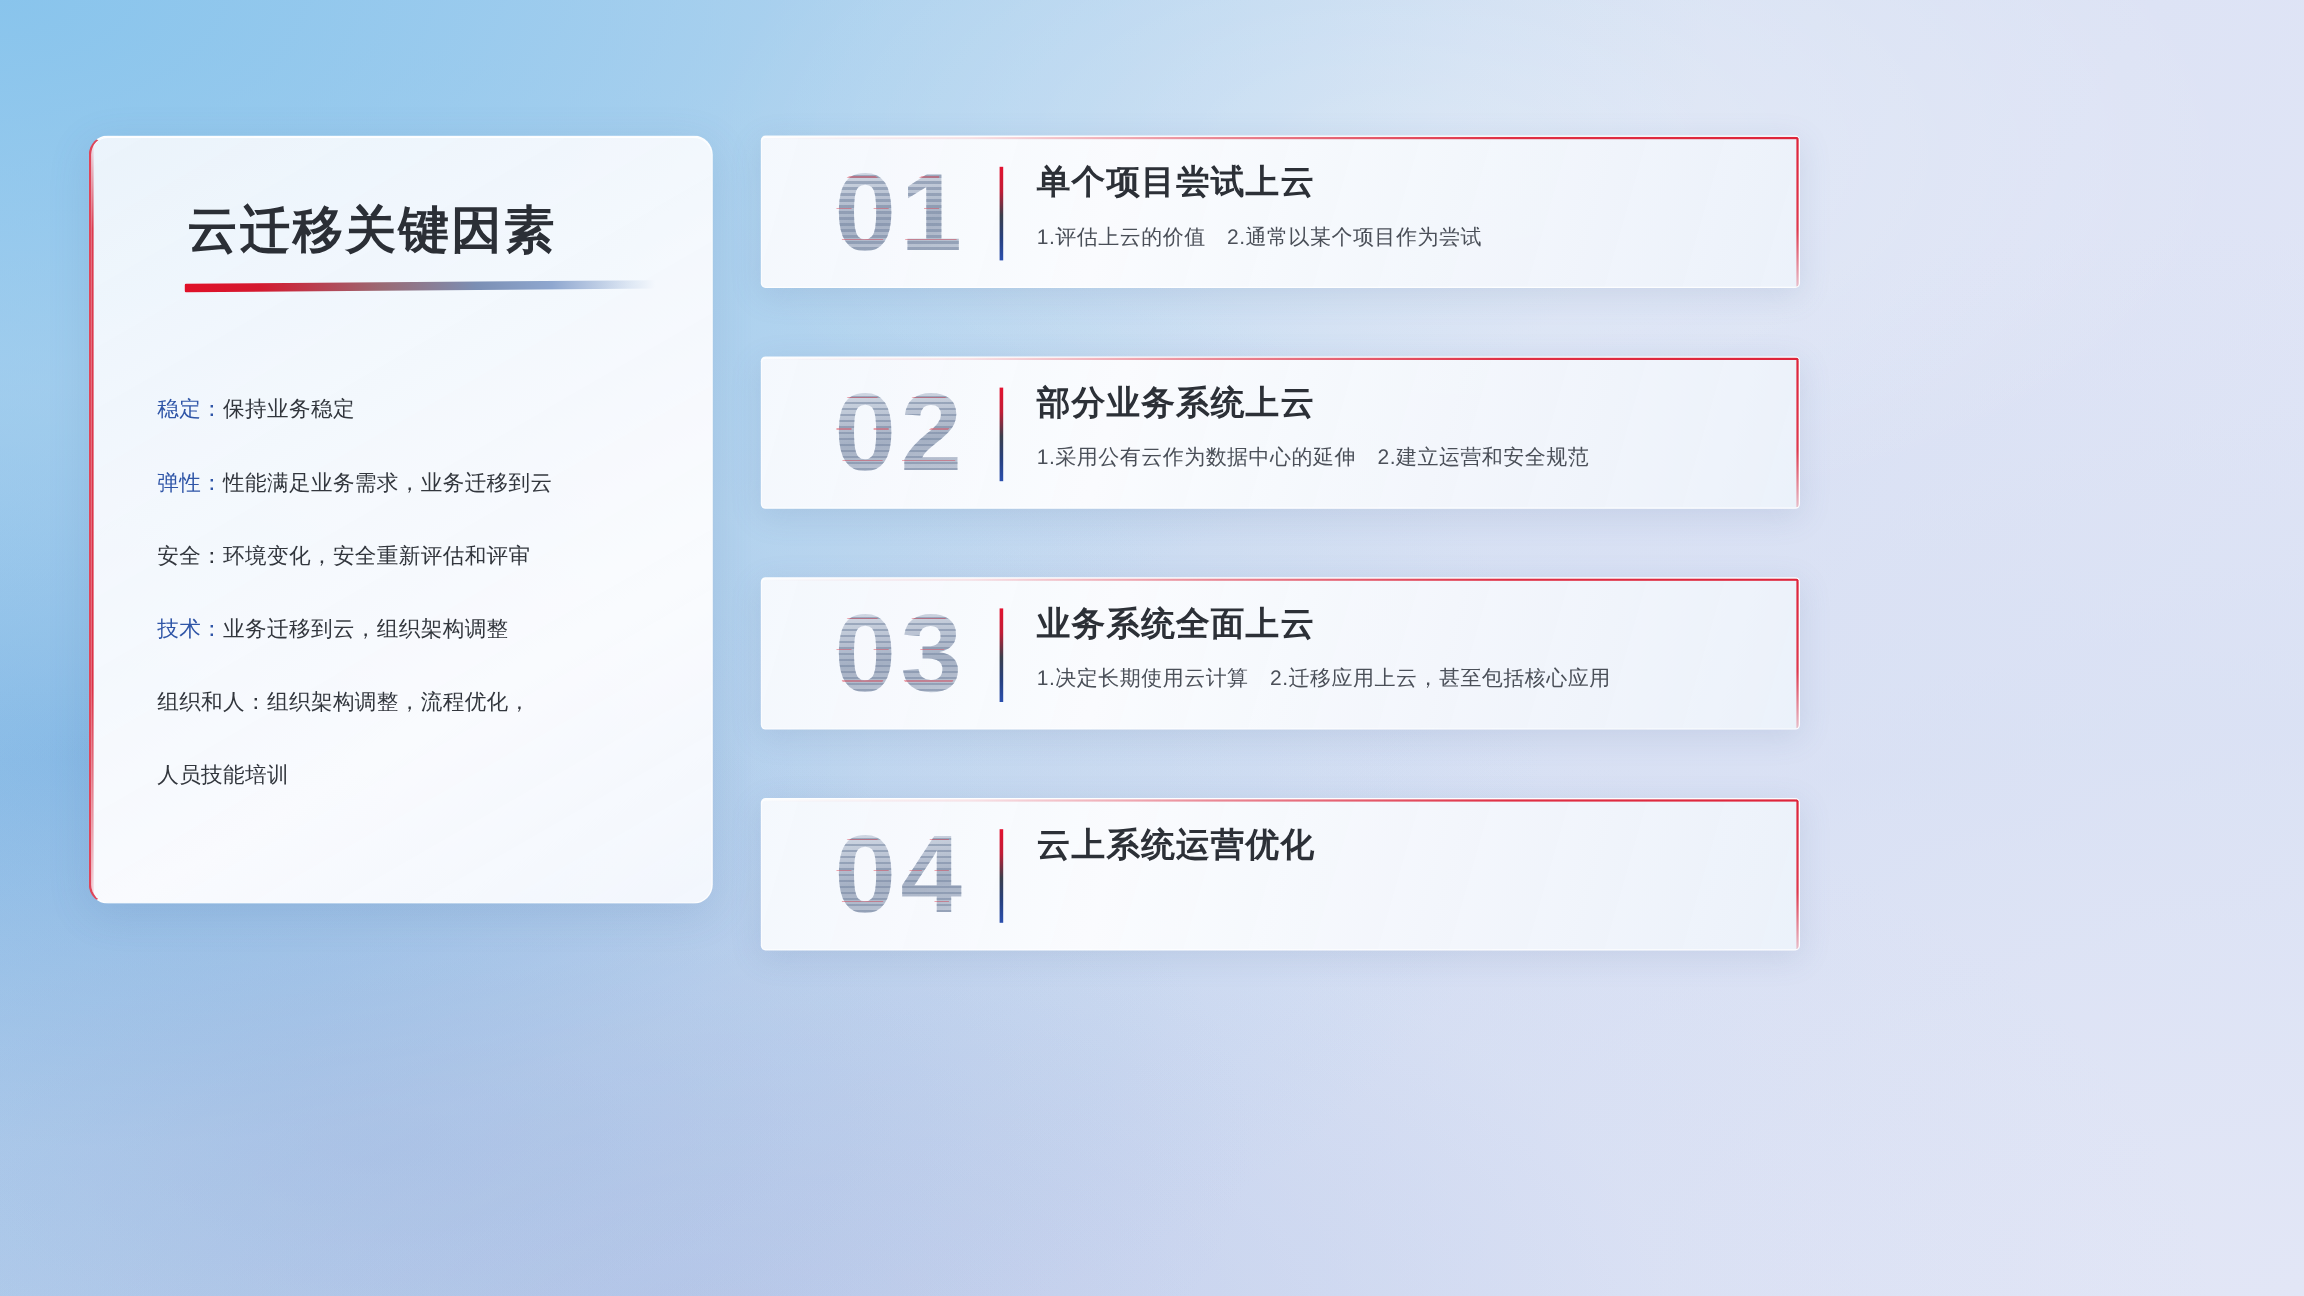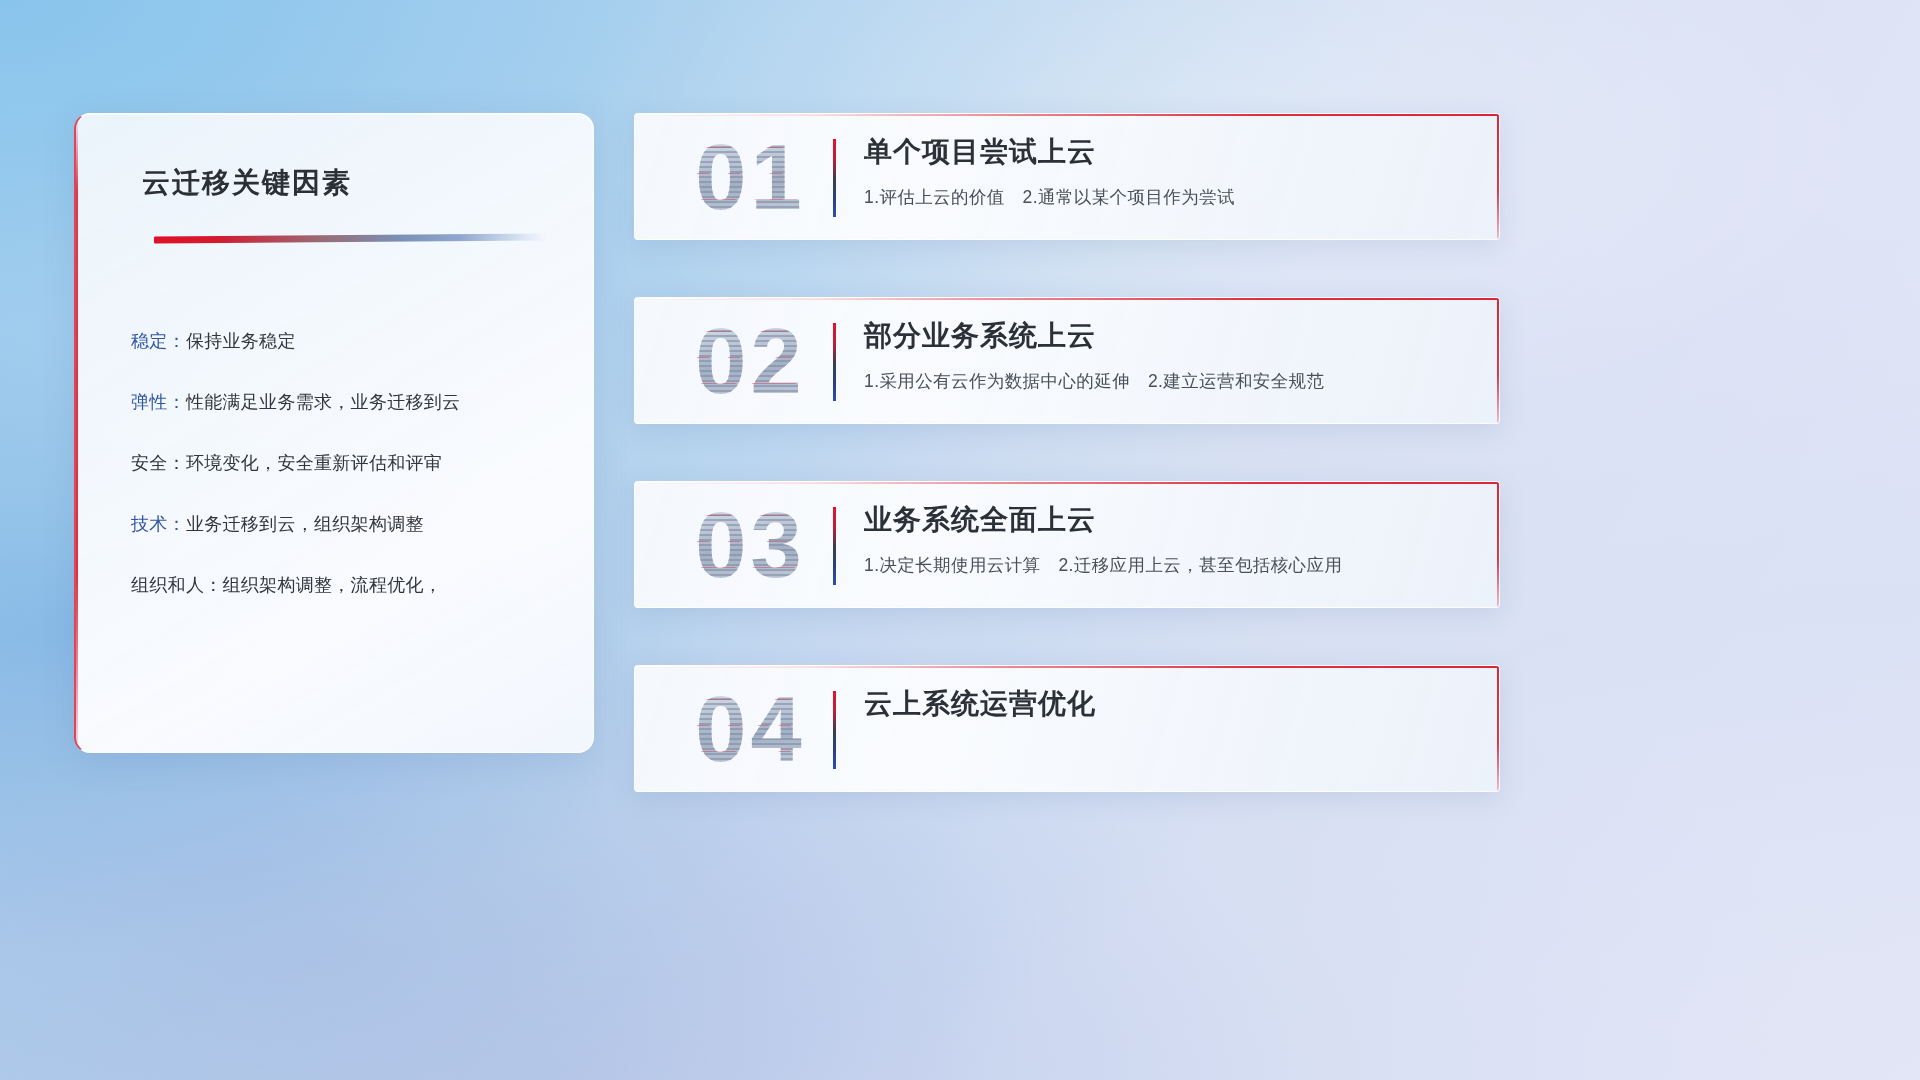--- a/index.html
+++ b/index.html
@@ -30,22 +30,22 @@
     border:1px solid rgba(255,255,255,0.85);
     border-left:2px solid rgba(219,38,60,0.85);
     box-shadow: 0 8px 34px rgba(80,110,160,0.16), inset 0 1px 0 rgba(255,255,255,0.9);
     overflow:hidden;
   }
   .left-panel::after{
     content:""; position:absolute; left:0; top:0; bottom:0; width:2px;
     background:linear-gradient(180deg, rgba(219,38,60,0) 0%, rgba(219,38,60,0.9) 12%, rgba(219,38,60,0.95) 72%, rgba(219,38,60,0.15) 100%);
   }
   .panel-title {
-    position:absolute; left:66px; top:50px; width:400px;
-    font-size:28px; font-weight:700; letter-spacing:2px; color:#2b2f36;
+    position:absolute; left:80px; top:50px; width:400px;
+    font-size:42px; font-weight:700; letter-spacing:2px; color:#2b2f36;
   }
   .title-rule {
     position:absolute; left:78px; top:121px; width:392px; height:7px;
     background:linear-gradient(90deg, #e01028 0%, #d4192f 16%, #9a6a74 42%, #7b8fb4 62%, #8fa7cf 78%, rgba(160,184,218,0.25) 95%, rgba(160,184,218,0) 100%);
     border-radius:1px; transform:skewY(-0.45deg);
   }
   .factor-list { position:absolute; left:55px; top:197px; right:26px; }
   .factor-row {
     display:block; font-size:18px; line-height:61px; color:#32363d;
     white-space:nowrap; letter-spacing:0.3px;
@@ -129,20 +129,23 @@
       </div>
       <div class="factor-row">
         <span class="k plain">安全：</span><span>环境变化，安全重新评估和评审</span>
       </div>
       <div class="factor-row">
         <span class="k">技术：</span><span>业务迁移到云，组织架构调整</span>
       </div>
       <div class="factor-row">
         <span class="k plain">组织和人：</span><span>组织架构调整，流程优化，</span>
       </div>
+      <div class="factor-row">
+        <span class="k plain"></span><span>人员技能培训</span>
+      </div>
     </div>
   </section>
 
   <div class="cards">
 
     <article class="card">
       <div class="card-num">01</div>
       <div class="card-num-glitch">01</div>
       <div class="card-bar"></div>
       <div class="card-body">

